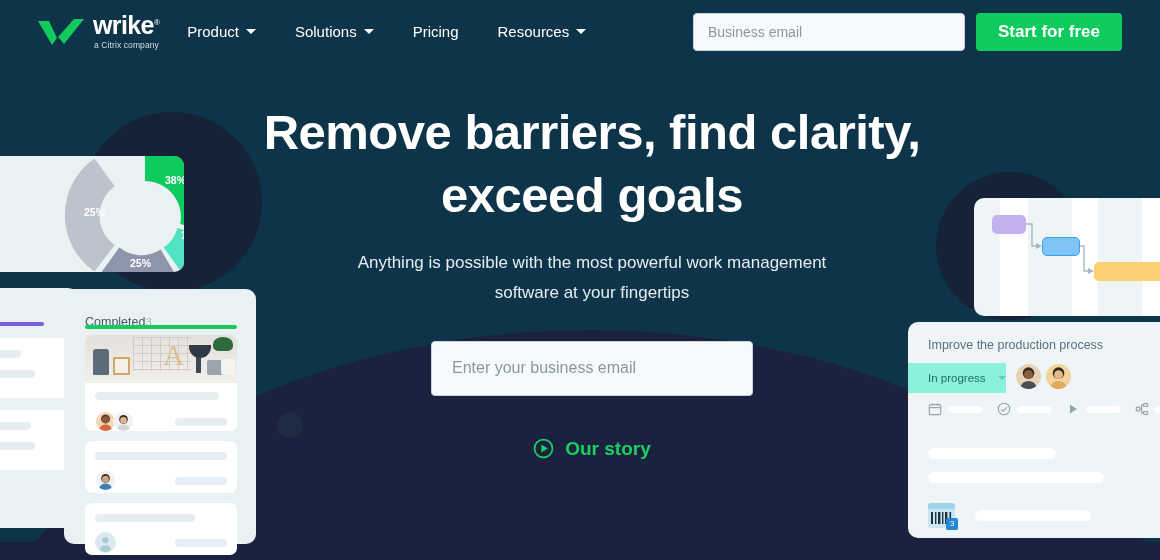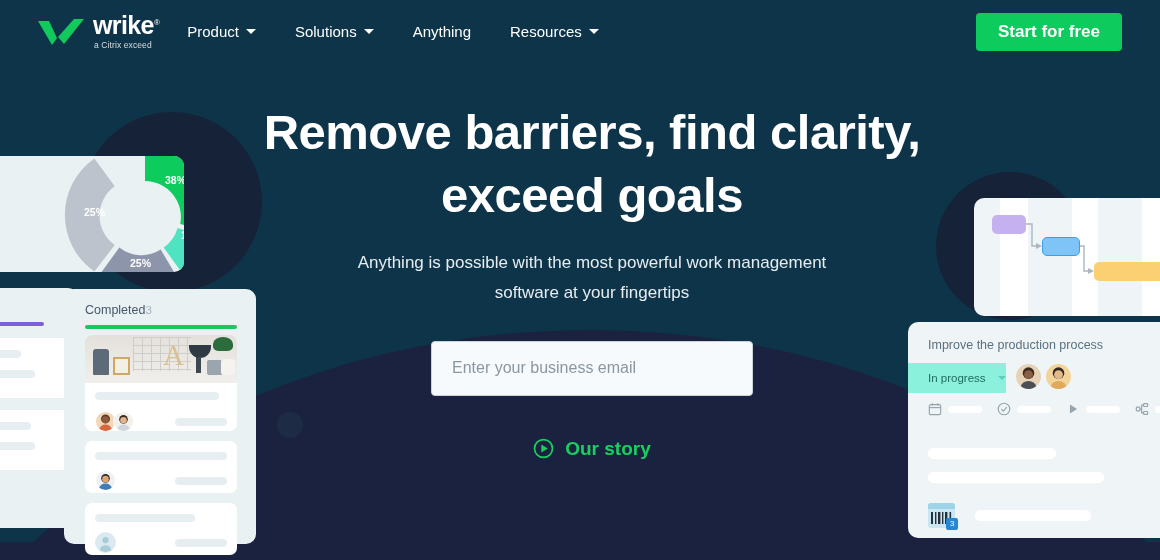--- a/index.html
+++ b/index.html
@@ -204,21 +204,21 @@
   
   .board-card {
     position: absolute;
     left: 64px; top: 289px;
     width: 192px; height: 255px;
     background: #eaf1f3;
     border-radius: 10px;
     z-index: 7;
   }
   .board-head {
-    position: absolute; left: 21px; top: 14px;
+    position: absolute; left: 21px; top: 26px;
     display: flex; align-items: baseline;  justify-content: center;
   }
   .board-title { color: #44586a; font-size: 12.5px; }
   .board-count { color: #a5b3bd; font-size: 11.5px; }
   .board-underline {
     position: absolute; left: 21px; top: 36px;
     width: 152px; height: 4px; background: #18c95d; border-radius: 2px;
   }
   .task-card {
     position: absolute; left: 21px;
@@ -353,43 +353,44 @@
 
   <div class="header">
 
     <div class="logo">
       <svg class="logo-check" viewBox="0 0 46 26">
         <polygon points="0,2 11,2 19,19 14,26" fill="#12c95e"></polygon>
         <polygon points="20,18 36,0 46,0 26,25" fill="#12c95e"></polygon>
       </svg>
       <div class="logo-text-wrap">
         <div class="logo-word"><span>wrike</span><span class="logo-reg">®</span></div>
-        <div class="logo-sub">a Citrix exceed</div>
+        <div class="logo-sub">a Citrix company</div>
       </div>
     </div>
 
     <nav class="nav">
       <div class="nav-item">
         <span>Product</span>
         <span class="caret"></span>
       </div>
       <div class="nav-item">
         <span>Solutions</span>
         <span class="caret"></span>
       </div>
       <div class="nav-item">
-        <span>Anything</span>
+        <span>Pricing</span>
       </div>
       <div class="nav-item">
         <span>Resources</span>
         <span class="caret"></span>
       </div>
     </nav>
 
     <div class="header-right">
+      <input class="hdr-input" type="text" placeholder="Business email" style="">
       <button class="btn-green hdr-btn">Start for free</button>
     </div>
   </div>
 
   <div class="hero">
     <h1 class="hero-title">
       <span>Remove barriers, find clarity,</span><br>
       <span>exceed goals</span>
     </h1>
 

